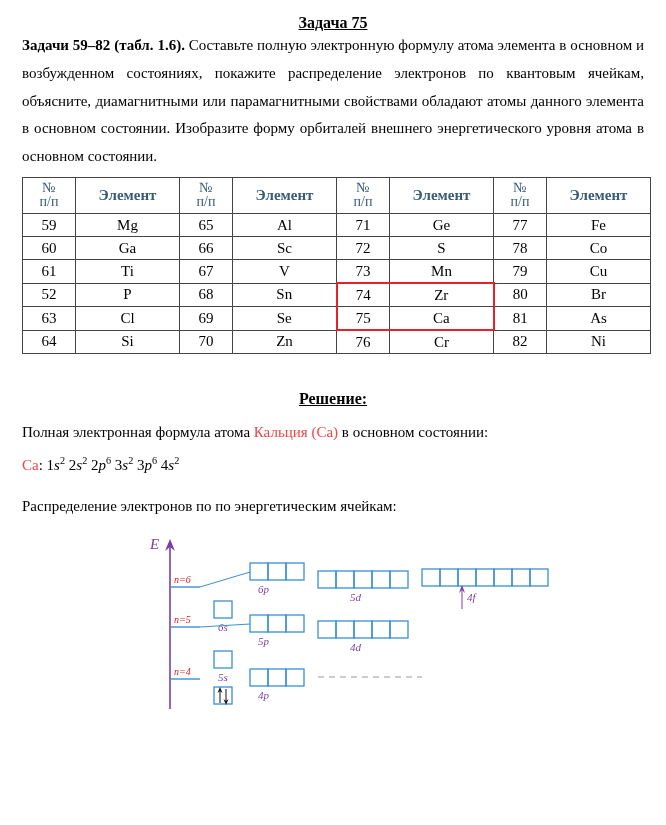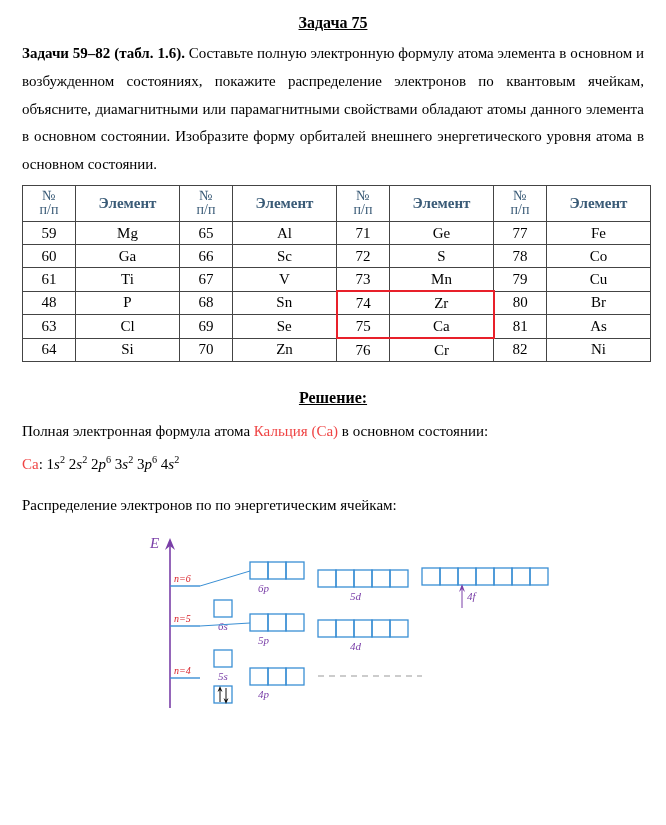--- a/index.html
+++ b/index.html
@@ -18,21 +18,21 @@
   .page {
     padding: 10px 22px 0 22px;
     box-sizing: border-box;
     width: 666px;
   }
   .doc-title {
     text-align: center;
     font-weight: bold;
     font-size: 16px;
     text-decoration: underline;
-    margin: 4px 0 8px 0;
+    margin: 4px 0 0 0;
   }
   .intro {
     font-size: 15px;
     text-align: justify;
     line-height: 1.85;
     margin: 0 0 0 0;
   }
   .intro b {
     font-weight: bold;
   }
@@ -77,21 +77,21 @@
   }
   .hl-bottom {
     border-bottom: 2px solid #e8202a !important;
   }
   
   .solution-title {
     text-align: center;
     font-weight: bold;
     font-size: 16px;
     text-decoration: underline;
-    margin: 27px 0 16px 0;
+    margin: 36px 0 16px 0;
   }
   .line {
     font-size: 15px;
     margin: 0 0 14px 0;
   }
   .red { color: #ef4444; }
   .formula {
     text-align: left;
     font-size: 15px;
     margin: 0 0 24px 0;
@@ -157,21 +157,21 @@
         <td class="num">61</td>
         <td class="el">Ti</td>
         <td class="num">67</td>
         <td class="el">V</td>
         <td class="num">73</td>
         <td class="el">Mn</td>
         <td class="num">79</td>
         <td class="el">Cu</td>
       </tr>
       <tr>
-        <td class="num">48</td>
+        <td class="num">52</td>
         <td class="el">P</td>
         <td class="num">68</td>
         <td class="el">Sn</td>
         <td class="num hl-left hl-top">74</td>
         <td class="el hl-right hl-top">Zr</td>
         <td class="num">80</td>
         <td class="el">Br</td>
       </tr>
       <tr>
         <td class="num">63</td>

